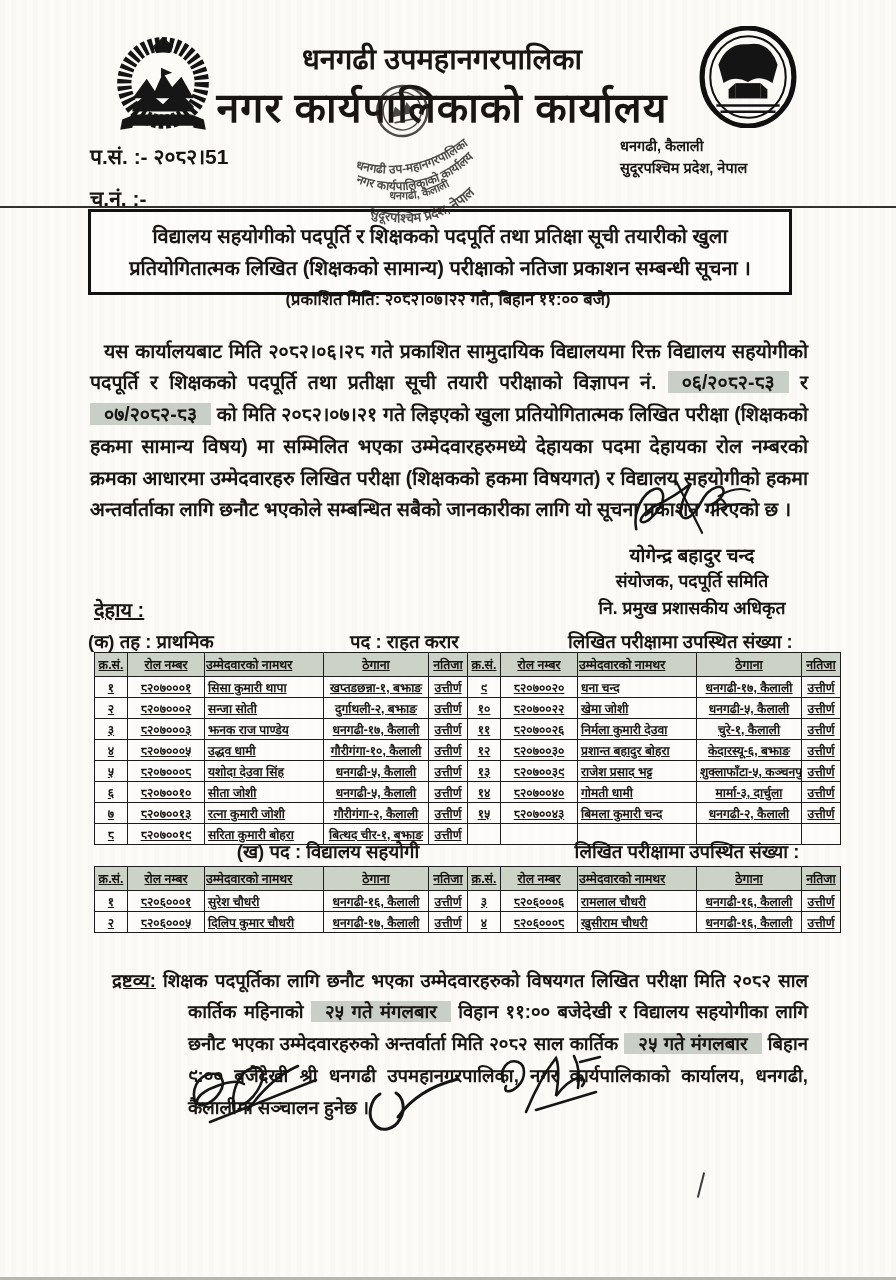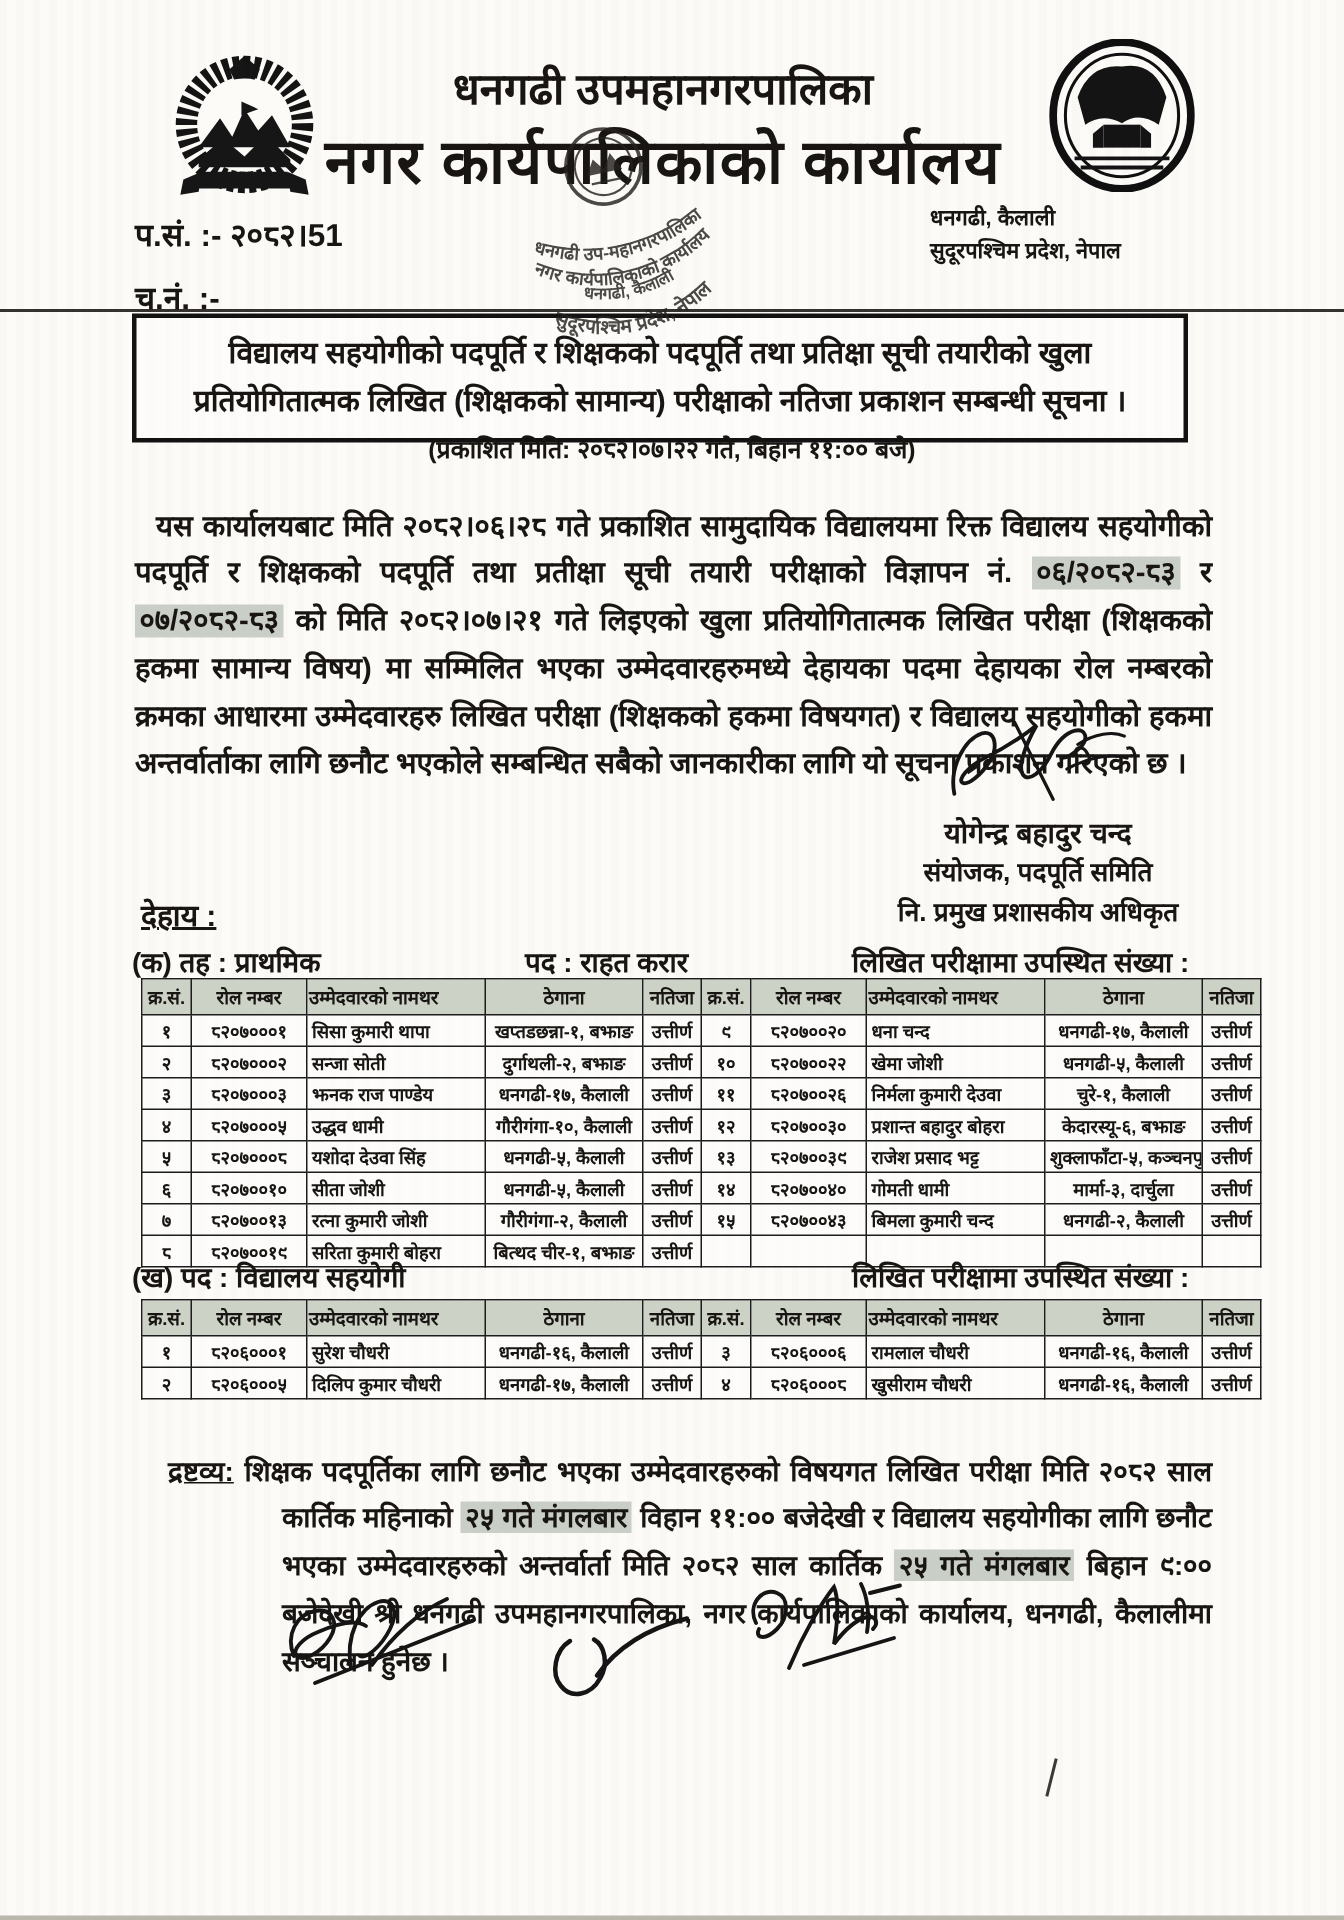--- a/index.html
+++ b/index.html
@@ -21,35 +21,35 @@
   .ref-line{margin-bottom:14px;}
   .addr-block{position:absolute;left:620px;top:136px;font-size:14.5px;font-weight:bold;line-height:1.5;z-index:1;}
   .head-rule{position:absolute;top:206px;left:0;width:896px;height:2px;background:#35322d;}
   
   .title-box{position:absolute;top:209px;left:88px;width:704px;box-sizing:border-box;
     border:3px solid #121212;padding:8px 14px;font-size:20px;font-weight:bold;
     text-align:center;line-height:1.6;background:rgba(255,255,255,.35);}
   .published{position:absolute;top:287px;left:0;right:0;text-align:center;font-size:16.5px;font-weight:bold;}
   .body-text{position:absolute;top:316px;left:90px;width:718px;font-size:19.5px;line-height:1.63;
     text-align:justify;font-weight:600;text-indent:14px;}
-  .hl{background:#c9cec7;padding:0 3px;}
+  .hl{background:#c9cec7;padding:0 14px;}
   
   .sign-block{position:absolute;top:478px;left:558px;width:268px;text-align:center;}
   .sign-name{font-size:19px;font-weight:bold;margin-top:0;}
   .sign-line{font-size:17.5px;font-weight:bold;line-height:1.55;}
   
   .details-heading{position:absolute;top:596px;left:94px;font-size:20px;font-weight:bold;text-decoration:underline;}
   .section-line{position:absolute;left:88px;width:718px;display:flex;font-size:18.5px;font-weight:bold;}
   .sec-a{top:628px;}
-  .sec-b{top:838px;}
+  .sec-b{top:838px;text-align:center;}
   .w262{width:262px;flex:none;}
   .w218{width:218px;flex:none;}
   .w480{width:480px;flex:none;}
   .grow{flex:1;}
-  table.res{border-collapse:collapse;table-layout:fixed;width:716px;background:rgba(255,255,255,.4);}
+  table.res{border-collapse:collapse;table-layout:fixed;width:716px;background:rgba(255,255,255,.4);text-decoration:underline;}
   .table-a{position:absolute;top:652px;left:94px;}
   .table-b{position:absolute;top:866px;left:94px;}
   table.res th{background:#ccd2c6;font-size:12.4px;font-weight:bold;padding:3px 1px;border:1.6px solid #1c1c1c;overflow:hidden;white-space:nowrap;}
   table.res td{font-size:12.2px;font-weight:bold;padding:1.5px 3px;border:1.6px solid #1c1c1c;height:15.5px;overflow:hidden;white-space:nowrap;}
   .table-b td{height:21px;}
   td.c0,th.c0{width:30px;text-align:center;}
   td.c1,th.c1{width:74px;text-align:center;}
   td.c2,th.c2{width:116px;text-align:left;}
   td.c3,th.c3{width:102px;text-align:center;}
   td.c4,th.c4{width:36px;text-align:center;}

